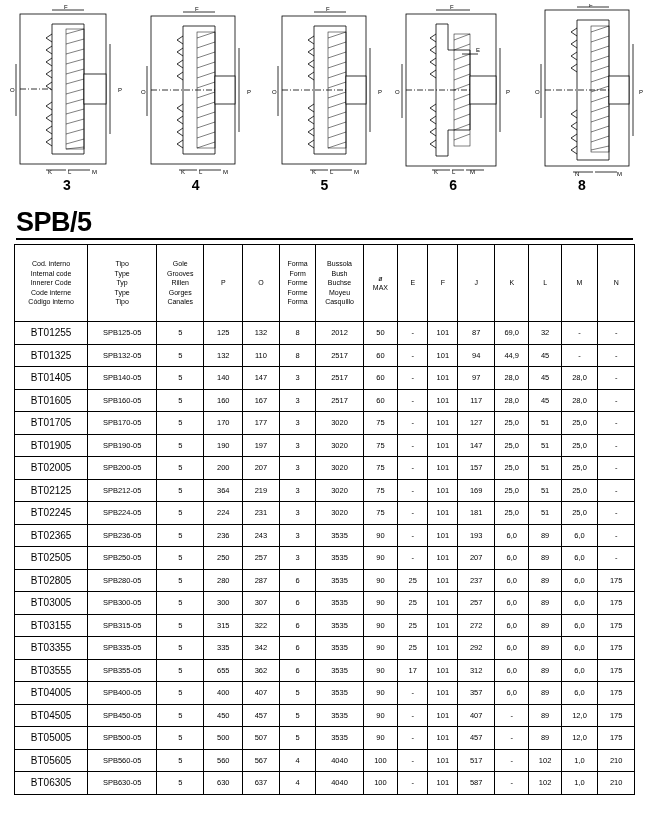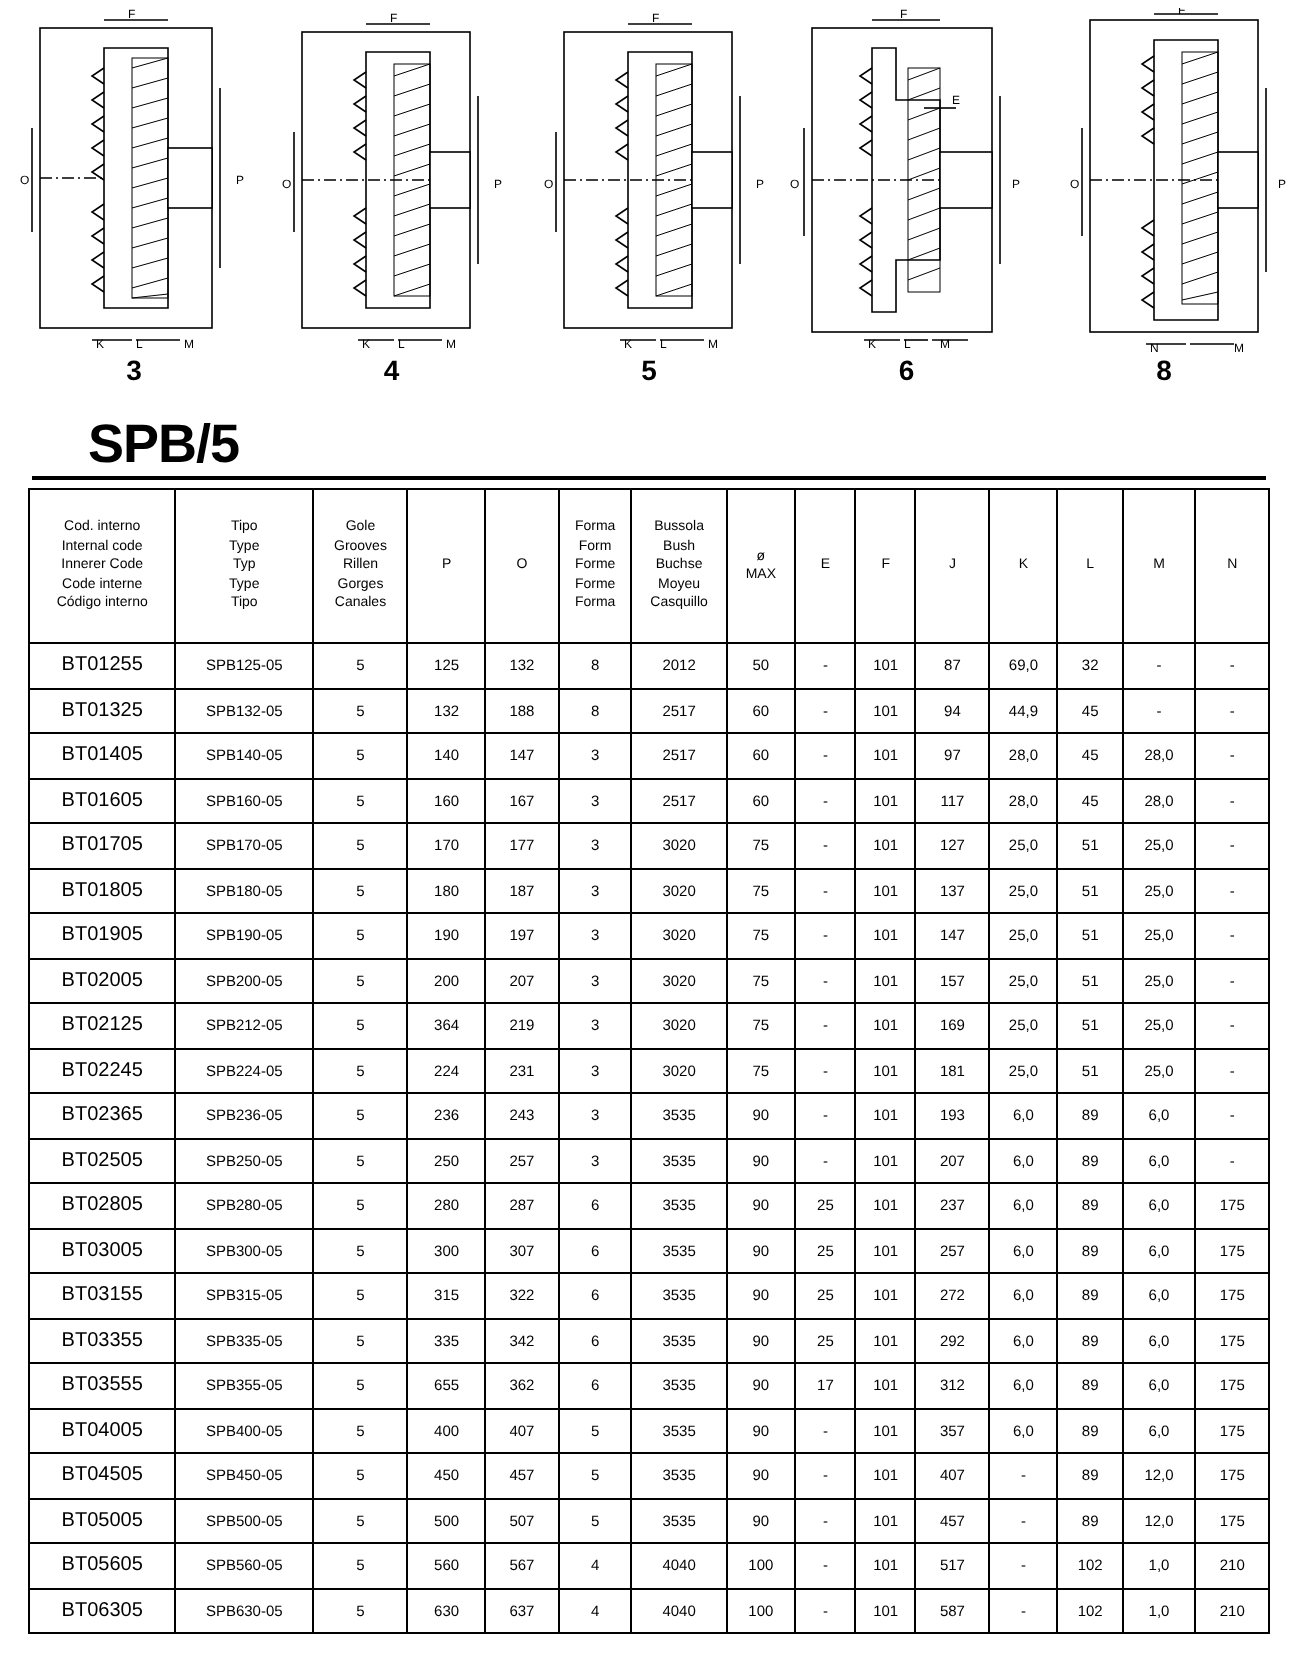--- a/index.html
+++ b/index.html
@@ -48,21 +48,20 @@
 
   
   .title-block {
     padding: 2px 16px 4px 16px;
   }
   .title-text {
     font-size: 27px;
     font-weight: bold;
     letter-spacing: -0.5px;
     line-height: 30px;
-    margin-left: 28px;
   }
   .title-rule {
     border-bottom: 2px solid #000;
     margin-top: 1px;
   }
 
   
   .table-wrap {
     padding: 0 14px;
     box-sizing: border-box;
@@ -450,21 +449,21 @@
           <td>69,0</td>
           <td>32</td>
           <td>-</td>
           <td>-</td>
         </tr>
         <tr>
           <td class="c-code">BT01325</td>
           <td class="c-type">SPB132-05</td>
           <td>5</td>
           <td class="c-p">132</td>
-          <td>188</td>
+          <td>110</td>
           <td>8</td>
           <td>2517</td>
           <td>60</td>
           <td>-</td>
           <td>101</td>
           <td>94</td>
           <td>44,9</td>
           <td>45</td>
           <td>-</td>
           <td>-</td>
@@ -508,37 +507,20 @@
           <td class="c-type">SPB170-05</td>
           <td>5</td>
           <td class="c-p">170</td>
           <td>177</td>
           <td>3</td>
           <td>3020</td>
           <td>75</td>
           <td>-</td>
           <td>101</td>
           <td>127</td>
-          <td>25,0</td>
-          <td>51</td>
-          <td>25,0</td>
-          <td>-</td>
-        </tr>
-        <tr>
-          <td class="c-code">BT01805</td>
-          <td class="c-type">SPB180-05</td>
-          <td>5</td>
-          <td class="c-p">180</td>
-          <td>187</td>
-          <td>3</td>
-          <td>3020</td>
-          <td>75</td>
-          <td>-</td>
-          <td>101</td>
-          <td>137</td>
           <td>25,0</td>
           <td>51</td>
           <td>25,0</td>
           <td>-</td>
         </tr>
         <tr>
           <td class="c-code">BT01905</td>
           <td class="c-type">SPB190-05</td>
           <td>5</td>
           <td class="c-p">190</td>

